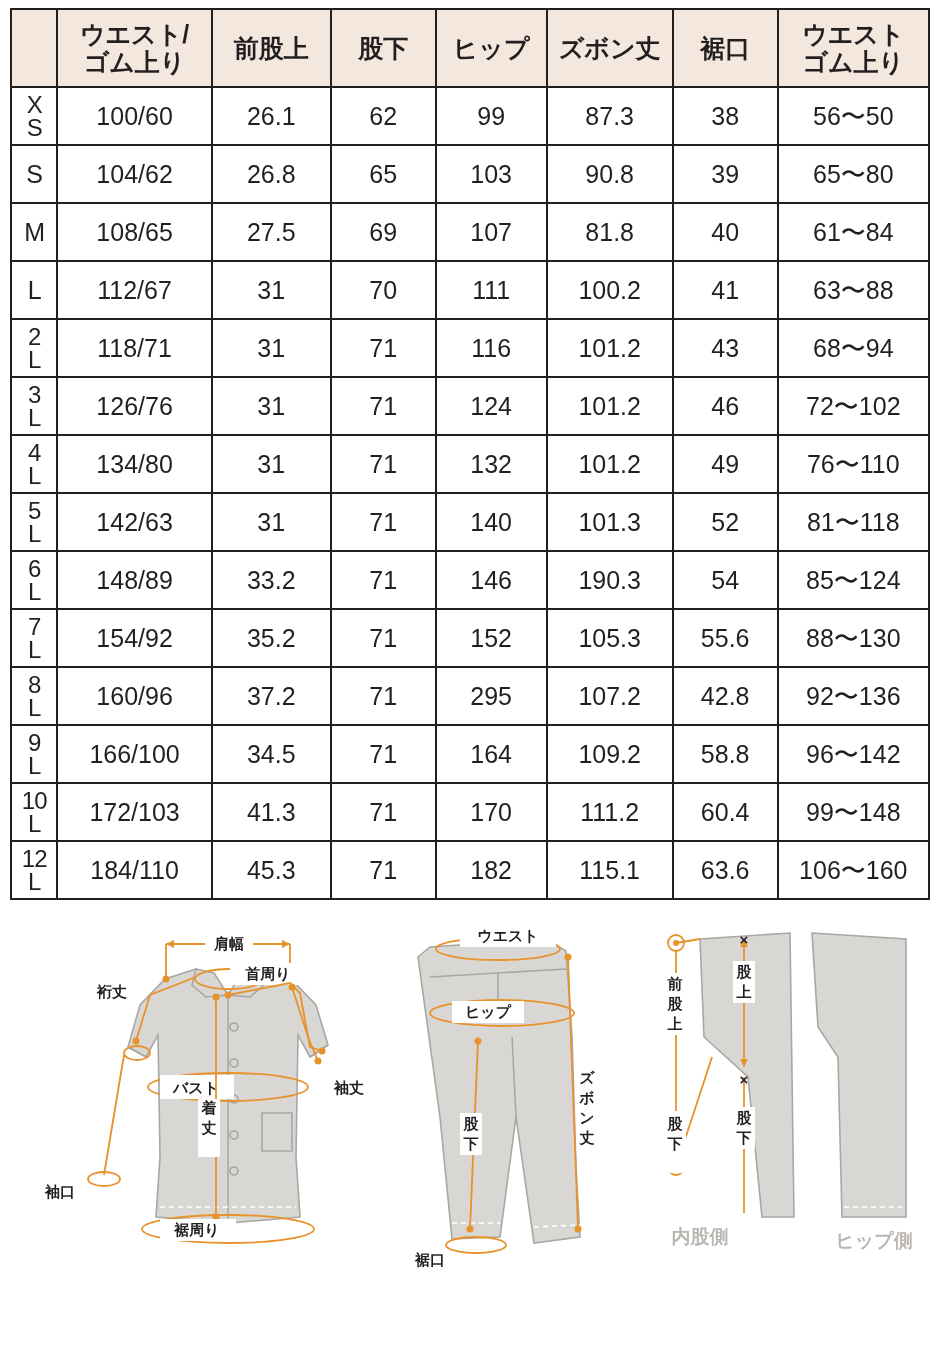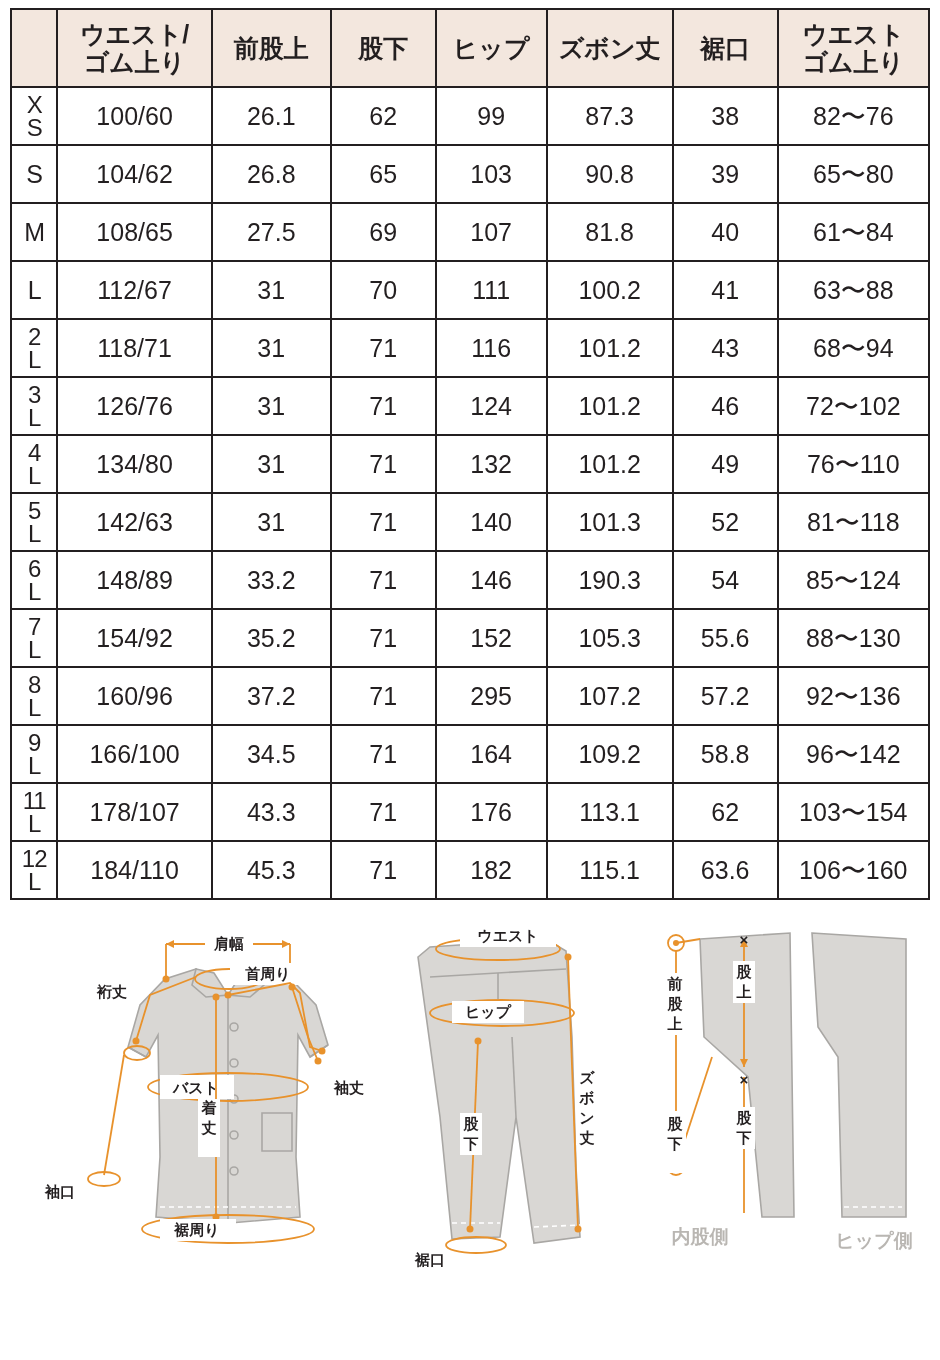--- a/index.html
+++ b/index.html
@@ -122,21 +122,21 @@
           <td class="size-label">
             <span class="stack">X</span>
             <span class="stack">S</span>
           </td>
           <td>100/60</td>
           <td>26.1</td>
           <td>62</td>
           <td>99</td>
           <td>87.3</td>
           <td>38</td>
-          <td>82〜76</td>
+          <td>56〜50</td>
         </tr>
         <tr>
           <td class="size-label">S</td>
           <td>104/62</td>
           <td>26.8</td>
           <td>65</td>
           <td>103</td>
           <td>90.8</td>
           <td>39</td>
           <td>65〜80</td>
@@ -242,48 +242,48 @@
         <tr>
           <td class="size-label">
             <span class="stack">8</span>
             <span class="stack">L</span>
           </td>
           <td>160/96</td>
           <td>37.2</td>
           <td>71</td>
           <td>295</td>
           <td>107.2</td>
-          <td>57.2</td>
+          <td>42.8</td>
           <td>92〜136</td>
         </tr>
         <tr>
           <td class="size-label">
             <span class="stack">9</span>
             <span class="stack">L</span>
           </td>
           <td>166/100</td>
           <td>34.5</td>
           <td>71</td>
           <td>164</td>
           <td>109.2</td>
           <td>58.8</td>
           <td>96〜142</td>
         </tr>
         <tr>
           <td class="size-label">
-            <span class="stack">11</span>
-            <span class="stack">L</span>
-          </td>
-          <td>178/107</td>
-          <td>43.3</td>
-          <td>71</td>
-          <td>176</td>
-          <td>113.1</td>
-          <td>62</td>
-          <td>103〜154</td>
+            <span class="stack">10</span>
+            <span class="stack">L</span>
+          </td>
+          <td>172/103</td>
+          <td>41.3</td>
+          <td>71</td>
+          <td>170</td>
+          <td>111.2</td>
+          <td>60.4</td>
+          <td>99〜148</td>
         </tr>
         <tr>
           <td class="size-label">
             <span class="stack">12</span>
             <span class="stack">L</span>
           </td>
           <td>184/110</td>
           <td>45.3</td>
           <td>71</td>
           <td>182</td>

